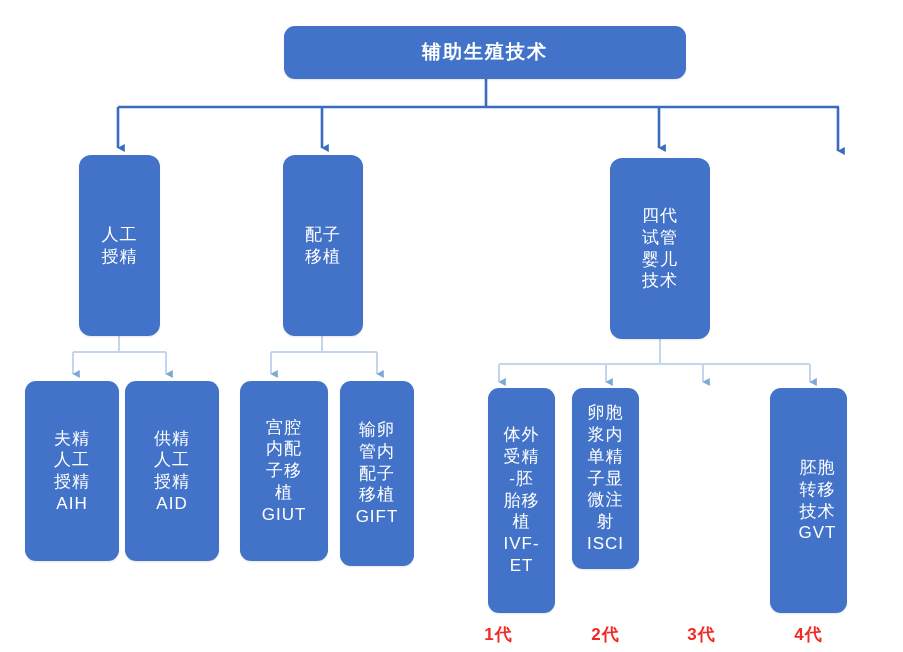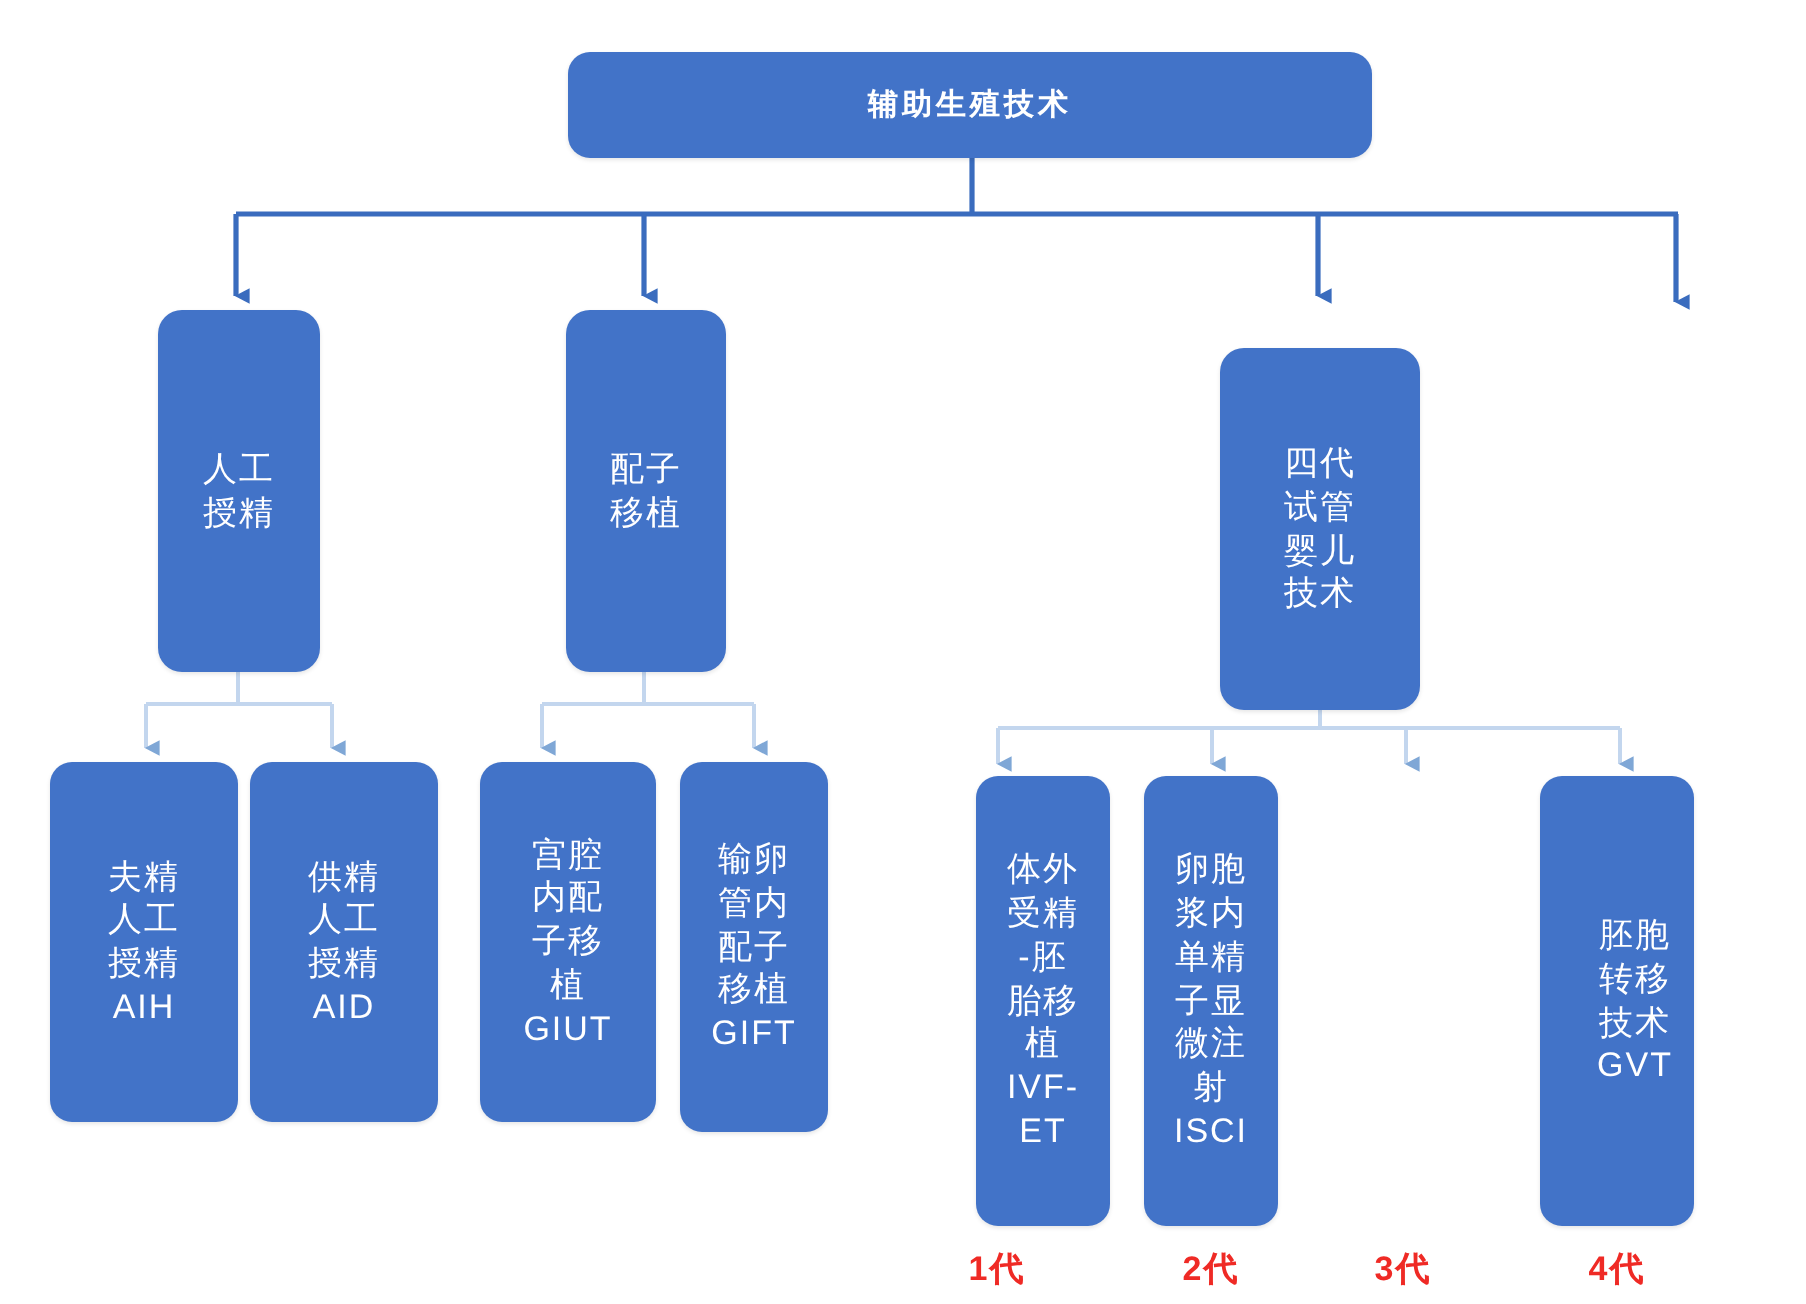--- a/index.html
+++ b/index.html
@@ -22,21 +22,21 @@
     align-items:center;
     justify-content:center;
     text-align:center;
     box-sizing:border-box;
     line-height:1.28;
     letter-spacing:0.5px;
     box-shadow:0 1px 2px rgba(0,0,0,0.10);
   }
   .node.root{
     border-radius:11px;
-    font-size:15px;
+    font-size:19px;
     font-weight:bold;
     letter-spacing:2px;
   }
   .node.lvl2{
     font-size:17px;
     letter-spacing:1px;
     border-radius:12px;
   }
   .node.leaf{
     font-size:17px;
@@ -118,21 +118,21 @@
   <div class="node lvl2" style="left:79px;top:155px;width:81px;height:181px;">
     <span class="txt">人工
 授精</span>
   </div>
 
   <div class="node lvl2" style="left:283px;top:155px;width:80px;height:181px;">
     <span class="txt">配子
 移植</span>
   </div>
 
-  <div class="node lvl2" style="left:610px;top:174px;width:100px;height:181px;">
+  <div class="node lvl2" style="left:610px;top:158px;width:100px;height:181px;">
     <span class="txt">四代
 试管
 婴儿
 技术</span>
   </div>
 
 
   <div class="node leaf" style="left:25px;top:381px;width:94px;height:180px;">
     <span class="txt">夫精
 人工
@@ -166,21 +166,21 @@
   <div class="node leaf" style="left:488px;top:388px;width:67px;height:225px;">
     <span class="txt">体外
 受精
 -胚
 胎移
 植
 IVF-
 ET</span>
   </div>
 
-  <div class="node leaf" style="left:572px;top:388px;width:67px;height:225px;justify-content:flex-end;">
+  <div class="node leaf" style="left:572px;top:388px;width:67px;height:181px;justify-content:flex-end;">
     <span class="txt">卵胞
 浆内
 单精
 子显
 微注
 射
 ISCI</span>
   </div>
 
 

